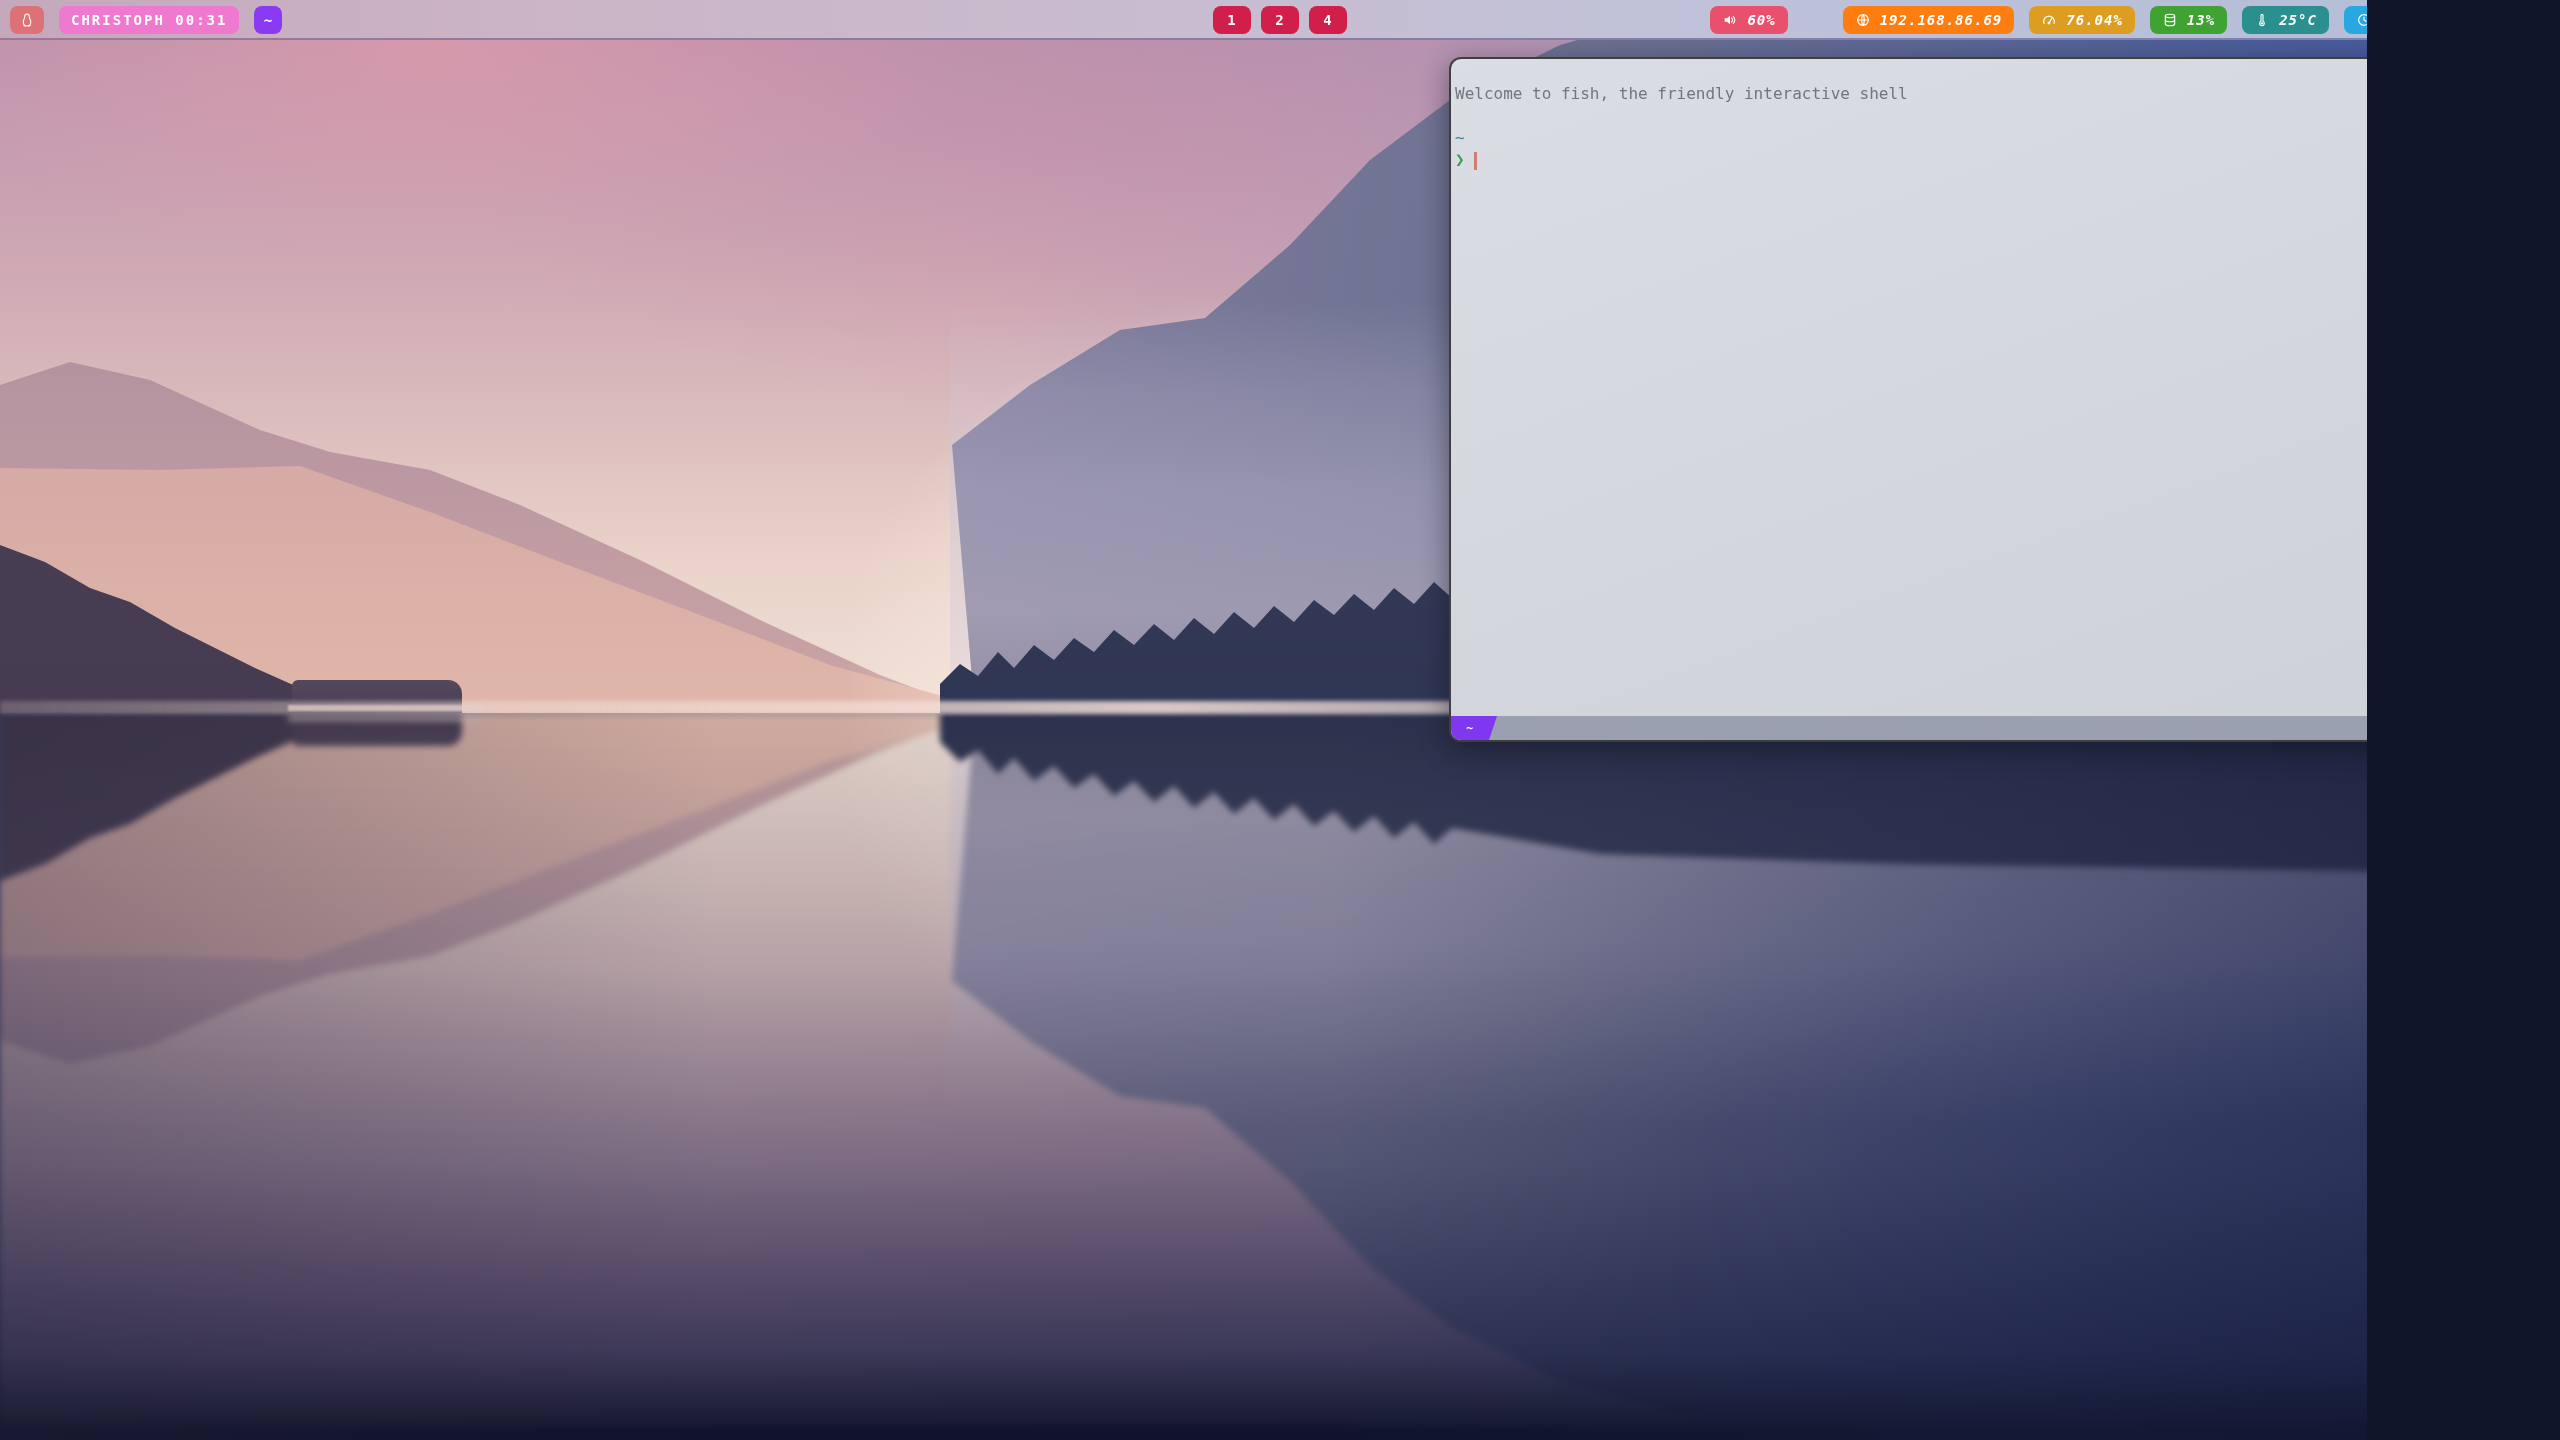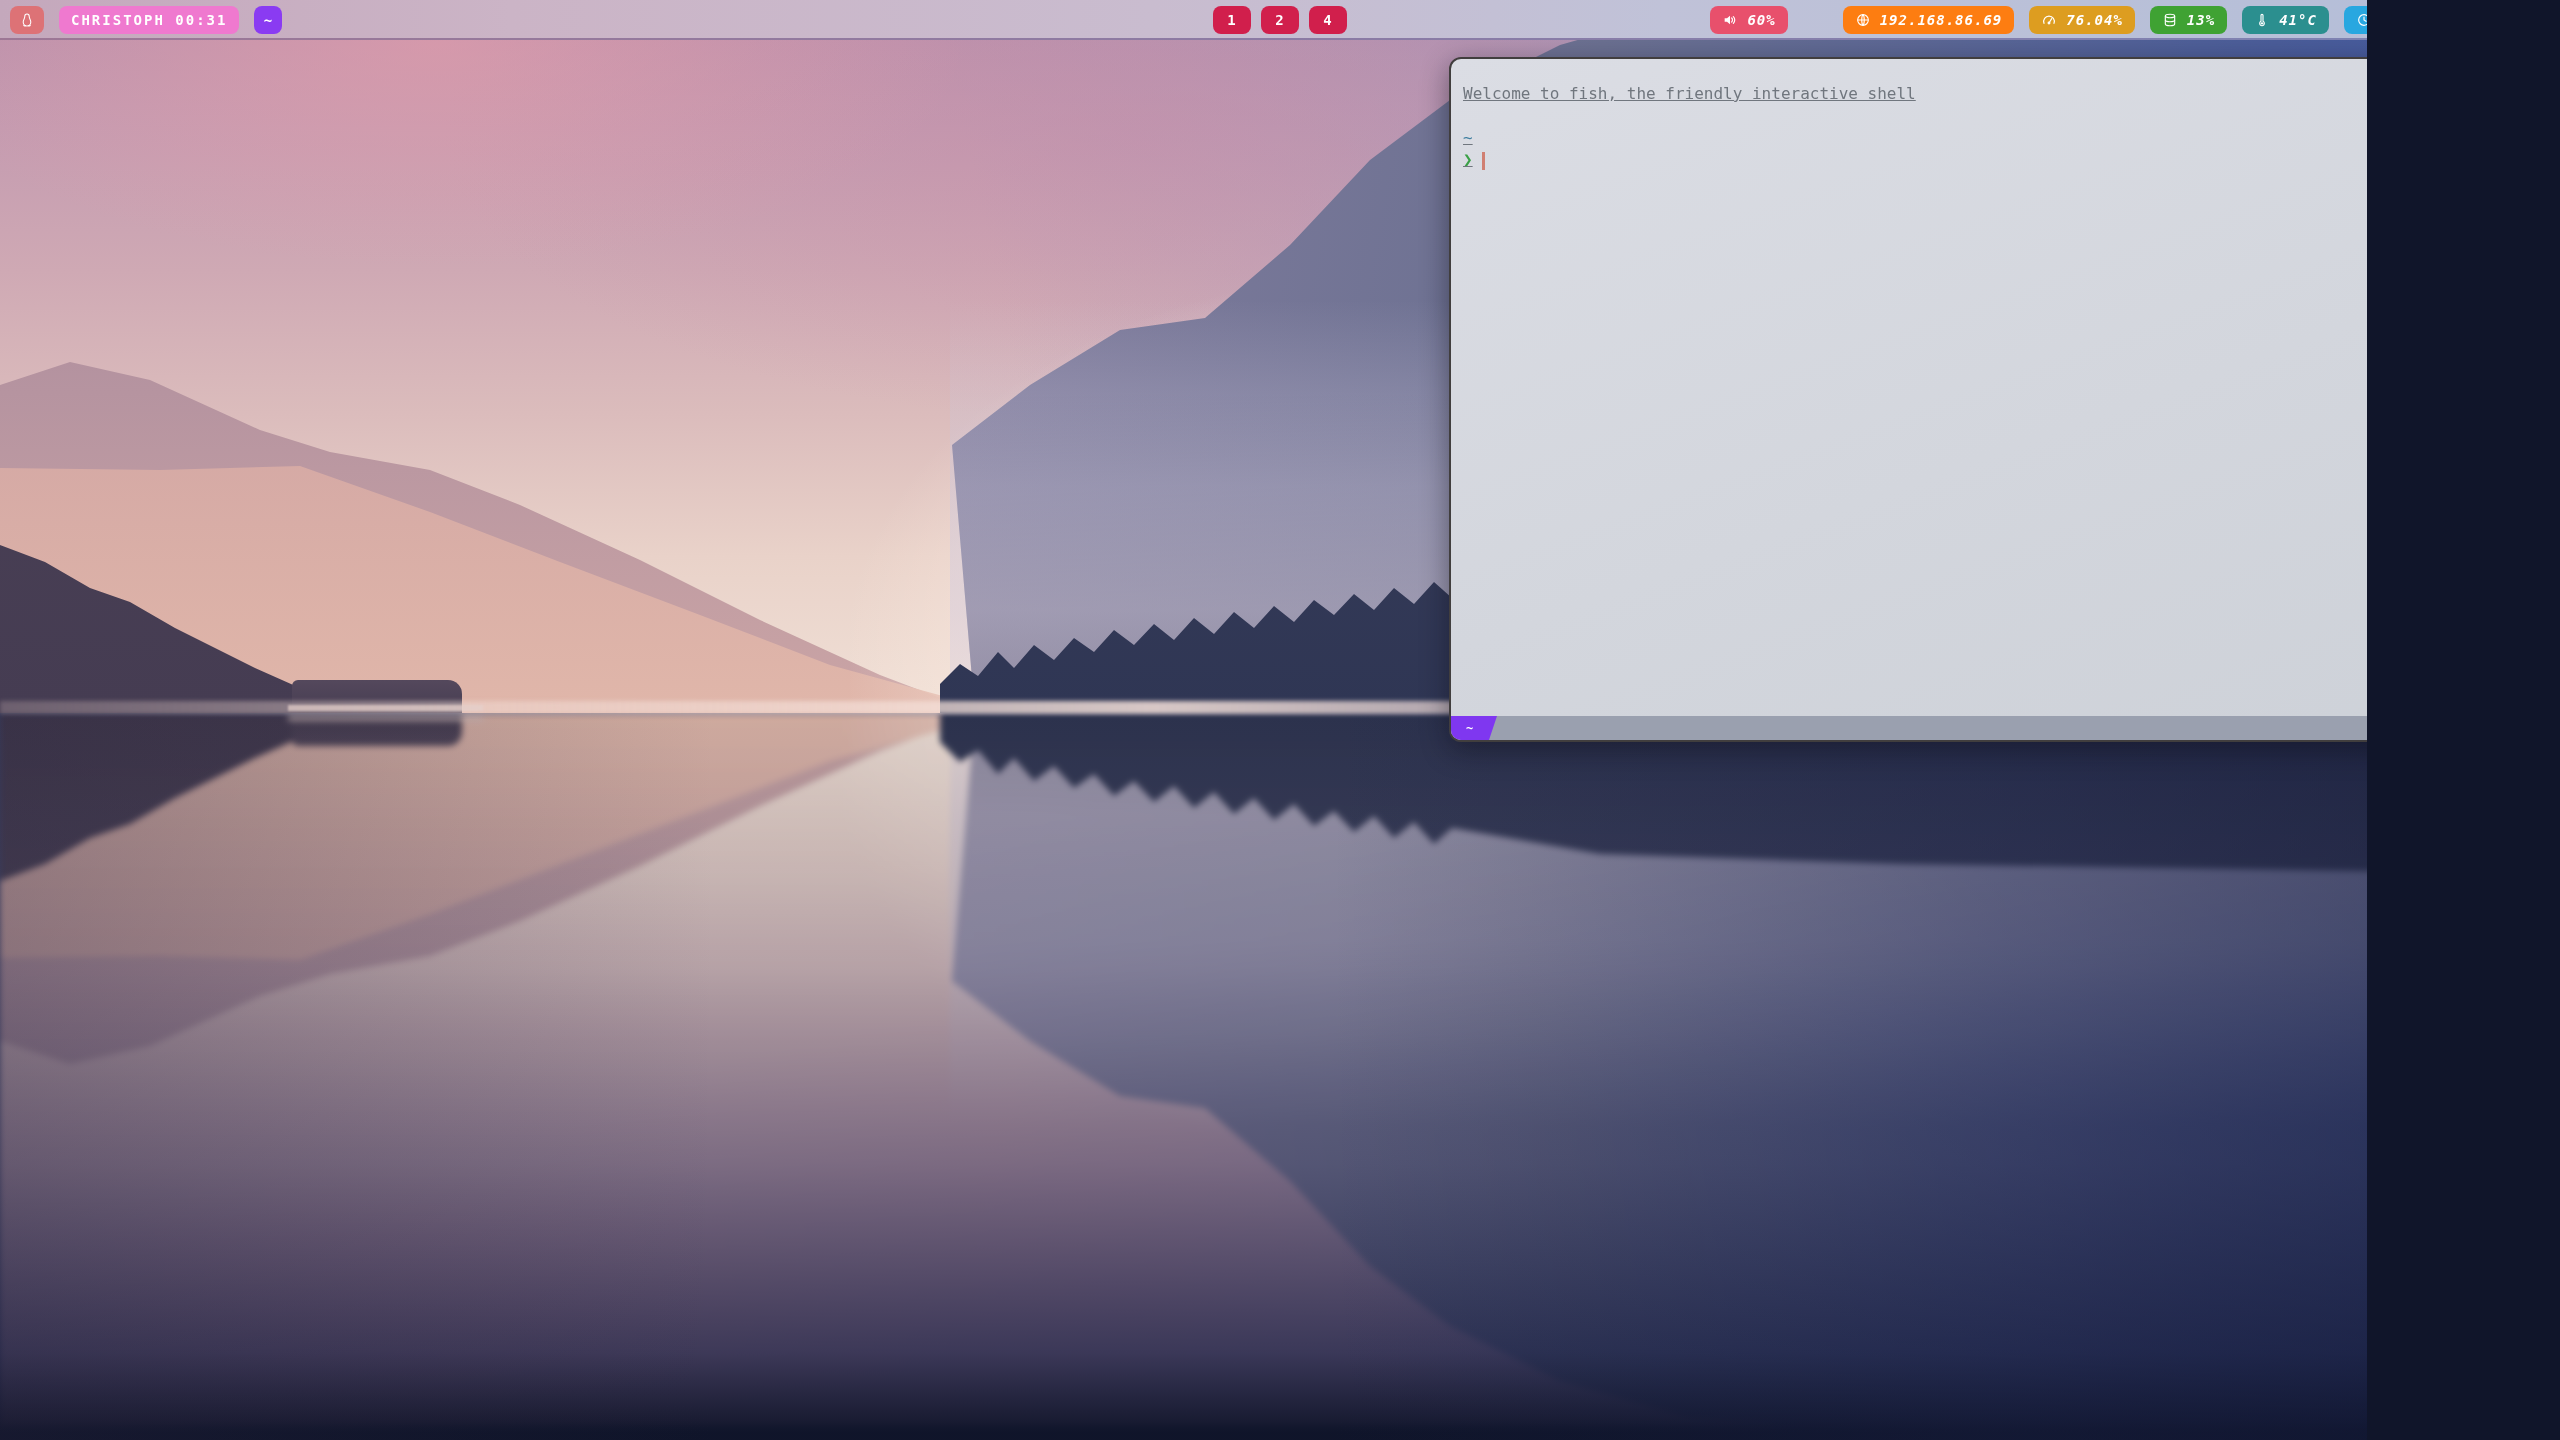--- a/index.html
+++ b/index.html
@@ -63,21 +63,21 @@
   .tray{height:30px;border-radius:10px;display:inline-flex;align-items:center;gap:10px;padding:0 9px;}
   .tray-dot{width:20px;height:20px;border-radius:50%;display:inline-flex;align-items:center;justify-content:center;}
   .tray svg{width:13px;height:13px;}
   .tray .phone svg{width:17px;height:17px;}
 
   
   .terminal{position:absolute;left:1449px;top:57px;width:1088px;height:685px;z-index:10;
     border:2px solid #413e3e;border-radius:12px;overflow:hidden;box-sizing:border-box;
     display:flex;flex-direction:column;box-shadow:0 8px 28px rgba(10,10,25,.45);
     background:linear-gradient(160deg,#dbdde4 0%,#d3d6dd 55%,#cdd1d8 100%);}
-  .term-body{flex:1;padding:24px 0 0 12px;font-size:16px;line-height:22px;color:#70767e;cursor:text;text-decoration:underline;}
+  .term-body{flex:1;padding:24px 0 0 4px;font-size:16px;line-height:22px;color:#70767e;cursor:text;}
   .tline{white-space:pre;height:22px;}
   .kw-help{color:#3fa23f;}
   .p-path{color:#3f7fa0;}
   .p-char{color:#3aa047;}
   .cursor{display:inline-block;width:3px;height:18px;background:#d07f72;margin-left:9px;vertical-align:middle;}
   .term-tabbar{height:24px;background:#9aa0af;display:flex;align-items:stretch;}
   .term-tab{width:46px;clip-path:polygon(0 0,100% 0,calc(100% - 8px) 100%,0 100%);
     display:flex;align-items:center;padding-left:15px;box-sizing:border-box;
     color:#fff;font-size:12px;font-weight:bold;}
 </style>
@@ -186,21 +186,21 @@
         </span>
         <span>13%</span>
       </span>
       <span class="badge" style="background: rgb(43, 143, 143);">
         <span class="bicon">
           <svg viewBox="0 0 24 24" fill="none" stroke="#fff" stroke-width="1.7">
               <path d="M10.5 5a1.5 1.5 0 0 1 3 0v9a3.5 3.5 0 1 1-3 0V5z"></path>
               <circle cx="12" cy="17" r="1.8" fill="#fff" stroke="none"></circle>
             </svg>
         </span>
-        <span>41°C</span>
+        <span>25°C</span>
       </span>
       <span class="badge" style="background: rgb(40, 167, 224);">
         <span class="bicon">
           <svg viewBox="0 0 24 24" fill="none" stroke="#fff" stroke-width="1.7" stroke-linecap="round">
               <circle cx="12" cy="12" r="8"></circle>
               <path d="M12 7.5V12l3 2"></path>
             </svg>
         </span>
         <span>00:58</span>
       </span>

